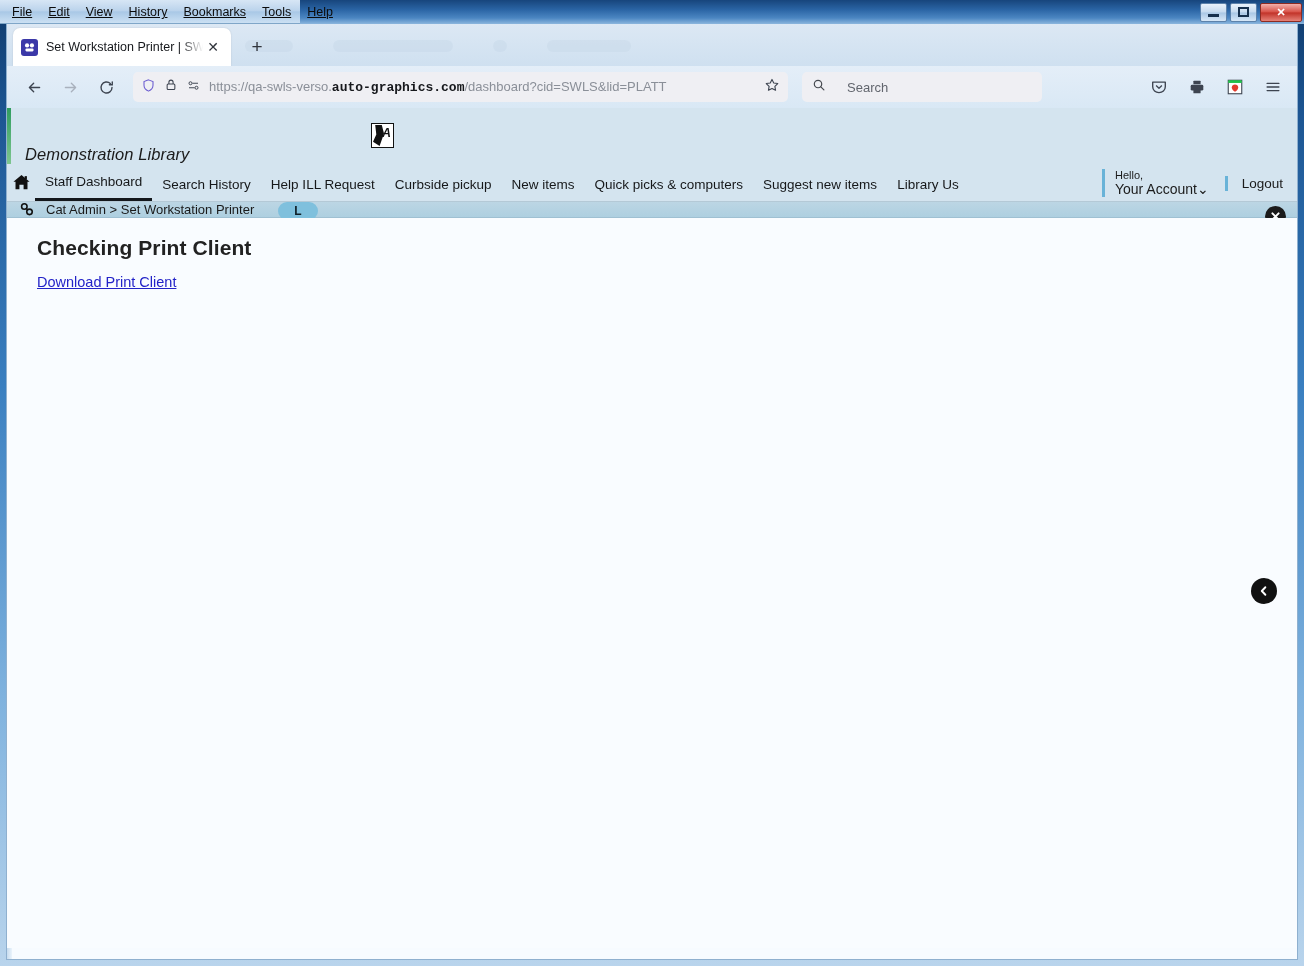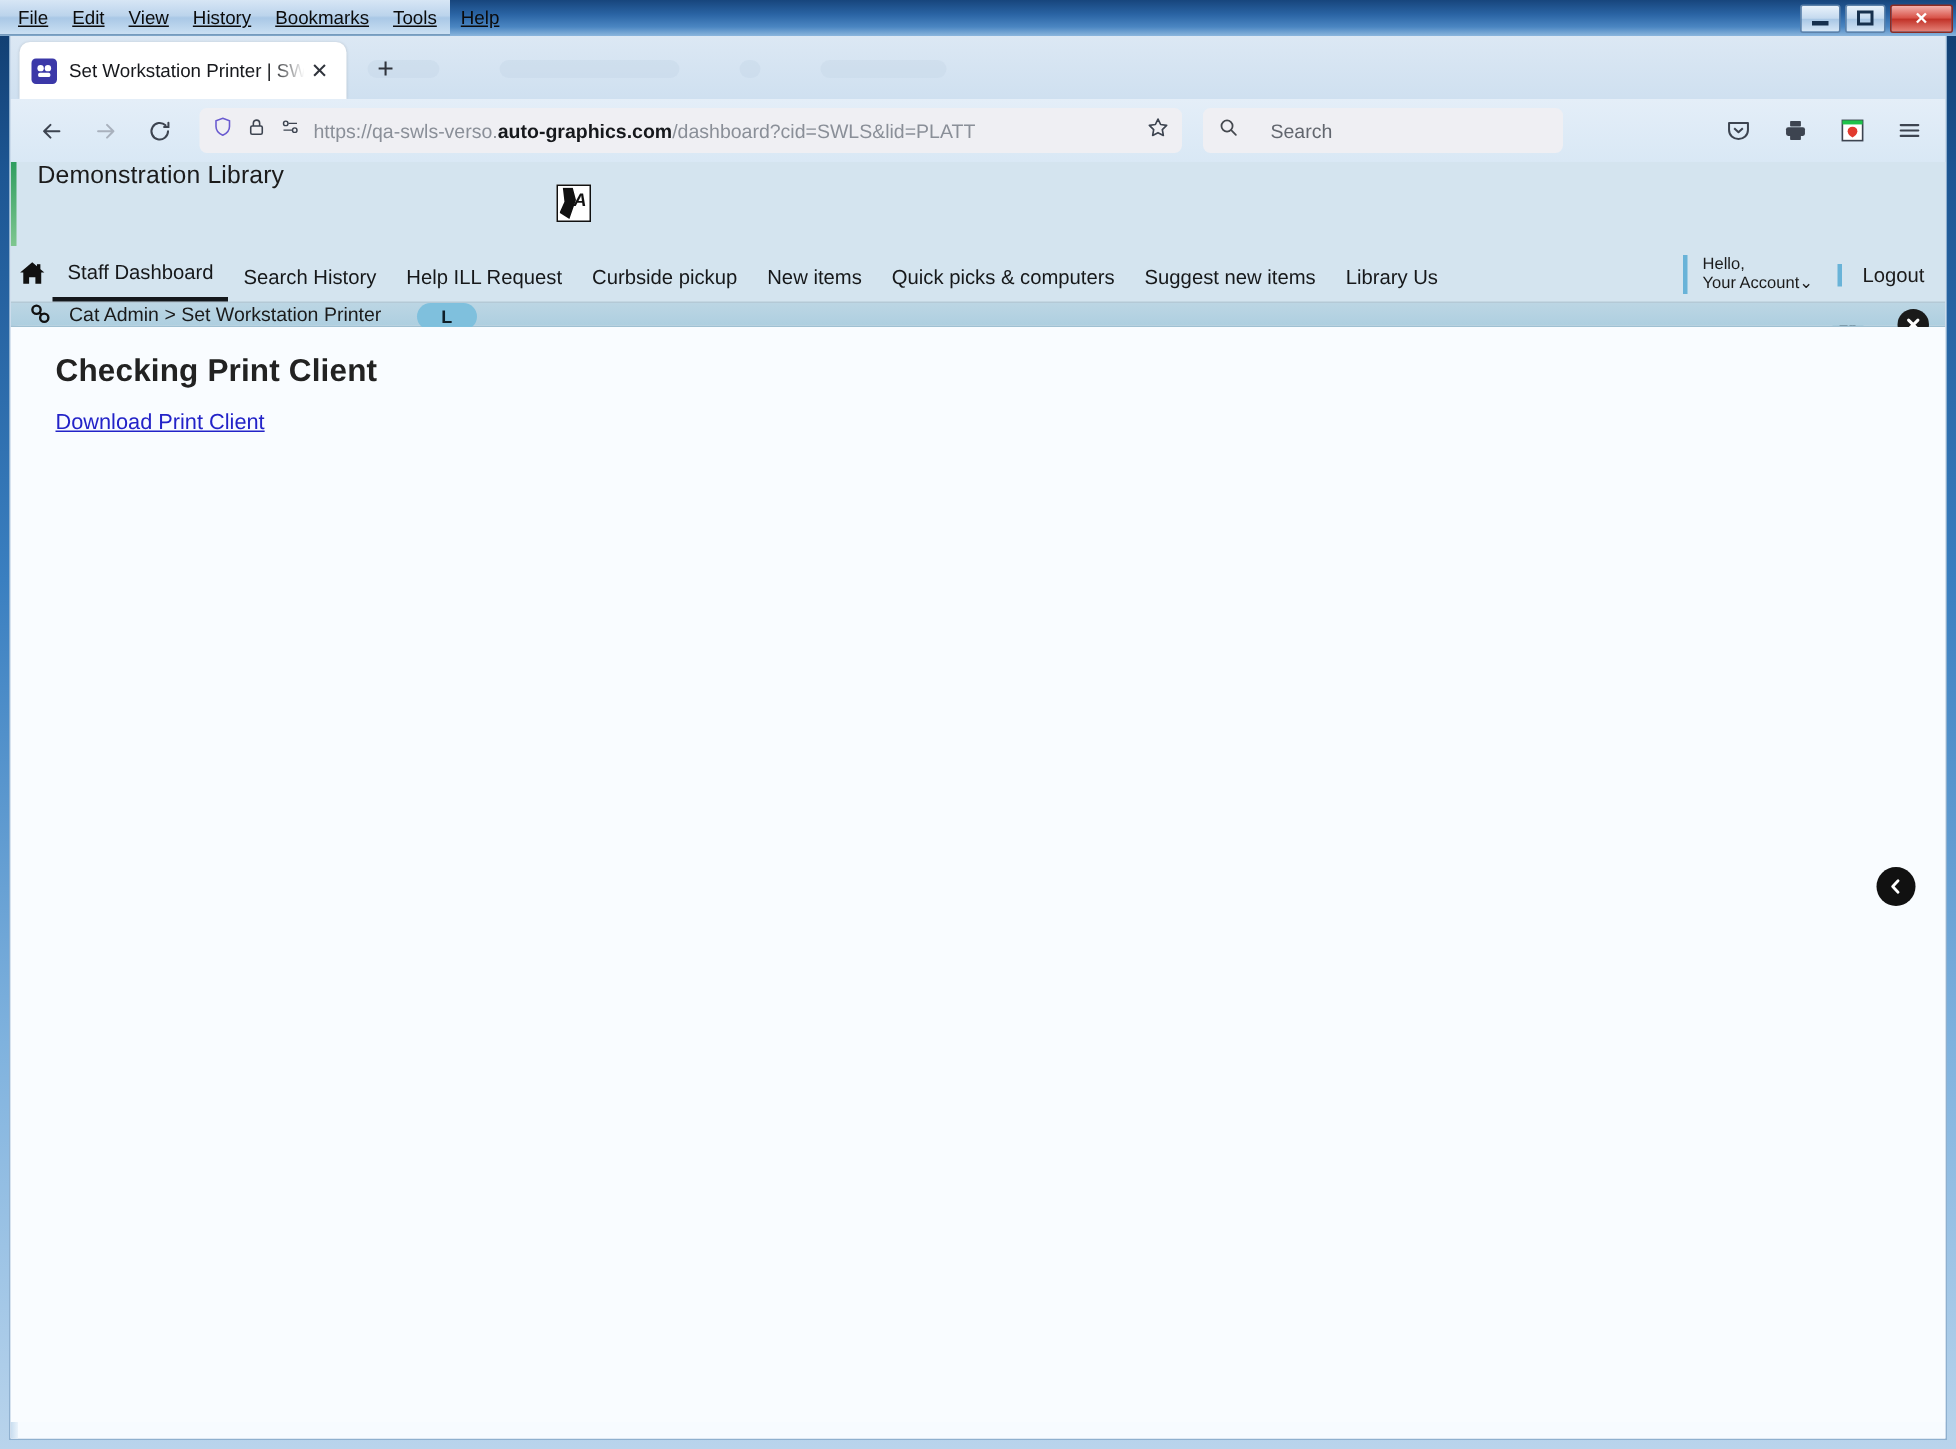--- a/index.html
+++ b/index.html
@@ -117,40 +117,40 @@
   }
   .navbtn.disabled { color: #a9b1bd; }
   .urlbar {
     flex: 1 1 auto; height: 30px; background: #efeff3; border-radius: 5px;
     display: flex; align-items: center; padding: 0 8px; gap: 8px; margin-left: 6px;
     max-width: 655px;
   }
   .url-text {
     flex: 1 1 auto; font-size: 13px; color: #8a8f98; white-space: nowrap; overflow: hidden;
   }
-  .url-text b { color: #16181c; font-weight: 600; }
+  .url-text b { color: #16181c; font-weight: 600; font-family: Liberation Mono, monospace; }
   .searchbar {
     width: 240px; height: 30px; background: #efeff3; border-radius: 5px;
     display: flex; align-items: center; padding: 0 10px; gap: 21px; margin-left: 8px;
   }
   .search-placeholder { font-size: 13px; color: #62666e; }
   .right-icons { margin-left: auto; display: flex; align-items: center; gap: 14px; padding-left:12px;}
   .ricon { width: 24px; height: 24px; display:flex; align-items:center; justify-content:center; color:#3d4450; cursor:pointer;}
 
   
   .page {
     position: relative;
     height: 852px;
     background: #f7fbff;
     overflow: hidden;
   }
 
   .app-header {
     position: relative; height: 56px; background: #d4e4ef;
-    display: flex; align-items: flex-start;
+    display: flex; align-items: flex-end; font-style: italic;
   }
   .app-accent {
     position: absolute; left: 0; top: 0; width: 4px; height: 56px;
     background: linear-gradient(to bottom, #2f9d5f, #7ec68f);
   }
   .brand { font-size: 16.5px; color: #1b1b1b; margin-left: 18px; letter-spacing:.1px;}
 
   .lang-icon {
     position: absolute; left: 364px; top: 15px; width: 23px; height: 25px;
     border: 1.6px solid #111; background: #fff;
@@ -205,21 +205,21 @@
   }
   .navlink.active { border-bottom: 3px solid #14181c; }
 
   .account-box {
     position: absolute; right: 0; top: 0; height: 38px; display: flex; align-items: center;
   }
   .acct {
     border-left: 3px solid #69b3d8; padding: 0 16px 0 10px; line-height: 1.15;
   }
   .acct .hello { font-size: 11px; color: #1b1b1b; }
-  .acct .name { font-size: 11px; color: #1b1b1b; }
+  .acct .name { font-size: 14px; color: #1b1b1b; }
   .logout {
     border-left: 3px solid #69b3d8; padding: 0 14px; font-size: 13.5px; color: #1b1b1b; cursor: pointer;
   }
 
   .crumbbar {
     position: relative; height: 16px;
     background: linear-gradient(to bottom, #bcd6e4 0%, #aecfe0 100%);
     display: flex; align-items: flex-start; padding-left: 12px; gap: 10px;
     border-bottom: 1px solid #9fc0d2;
   }

